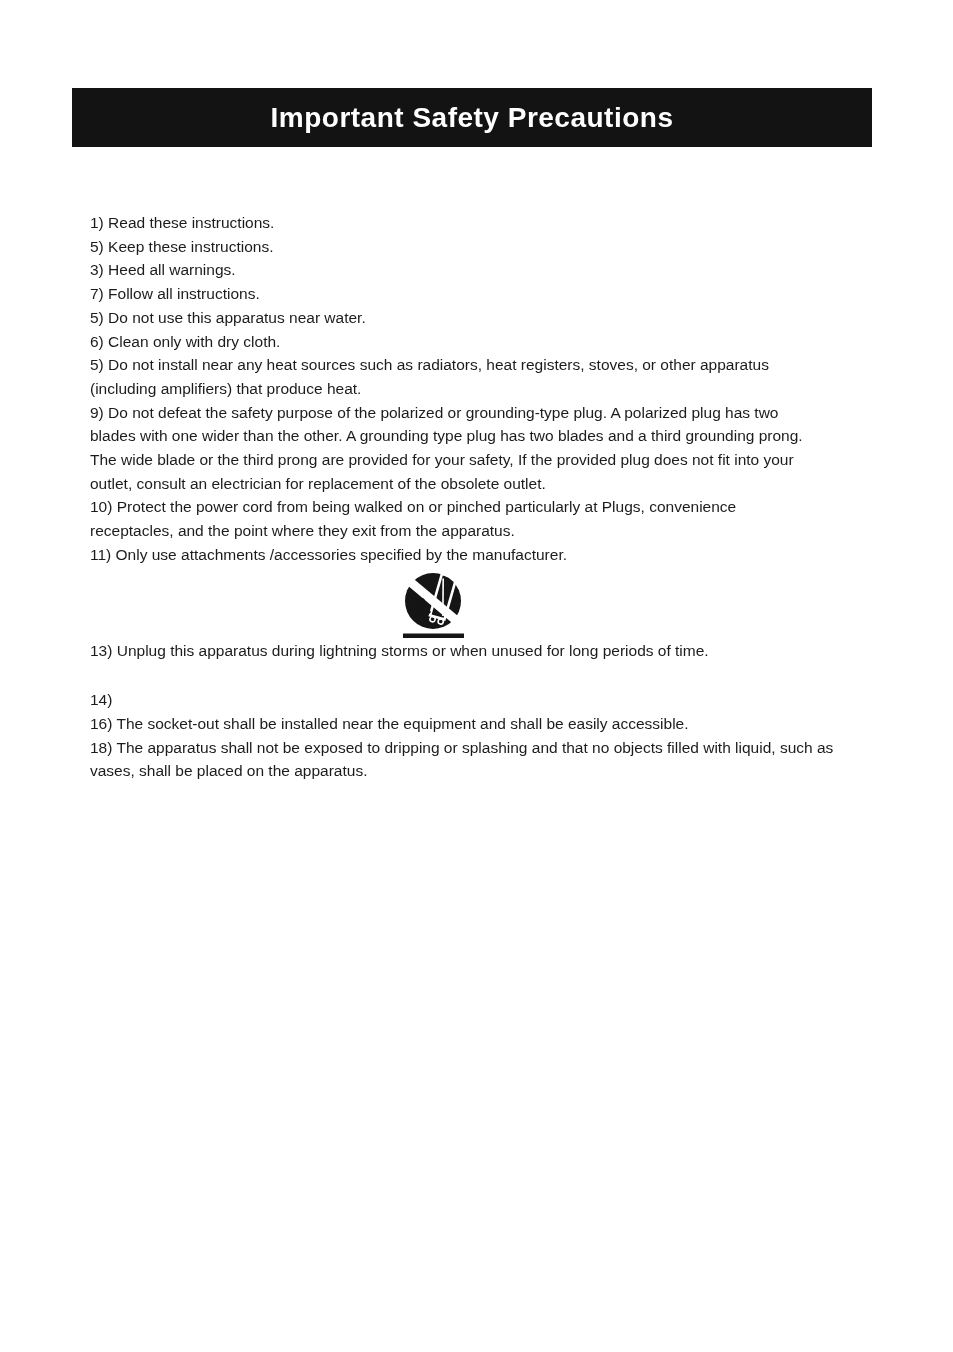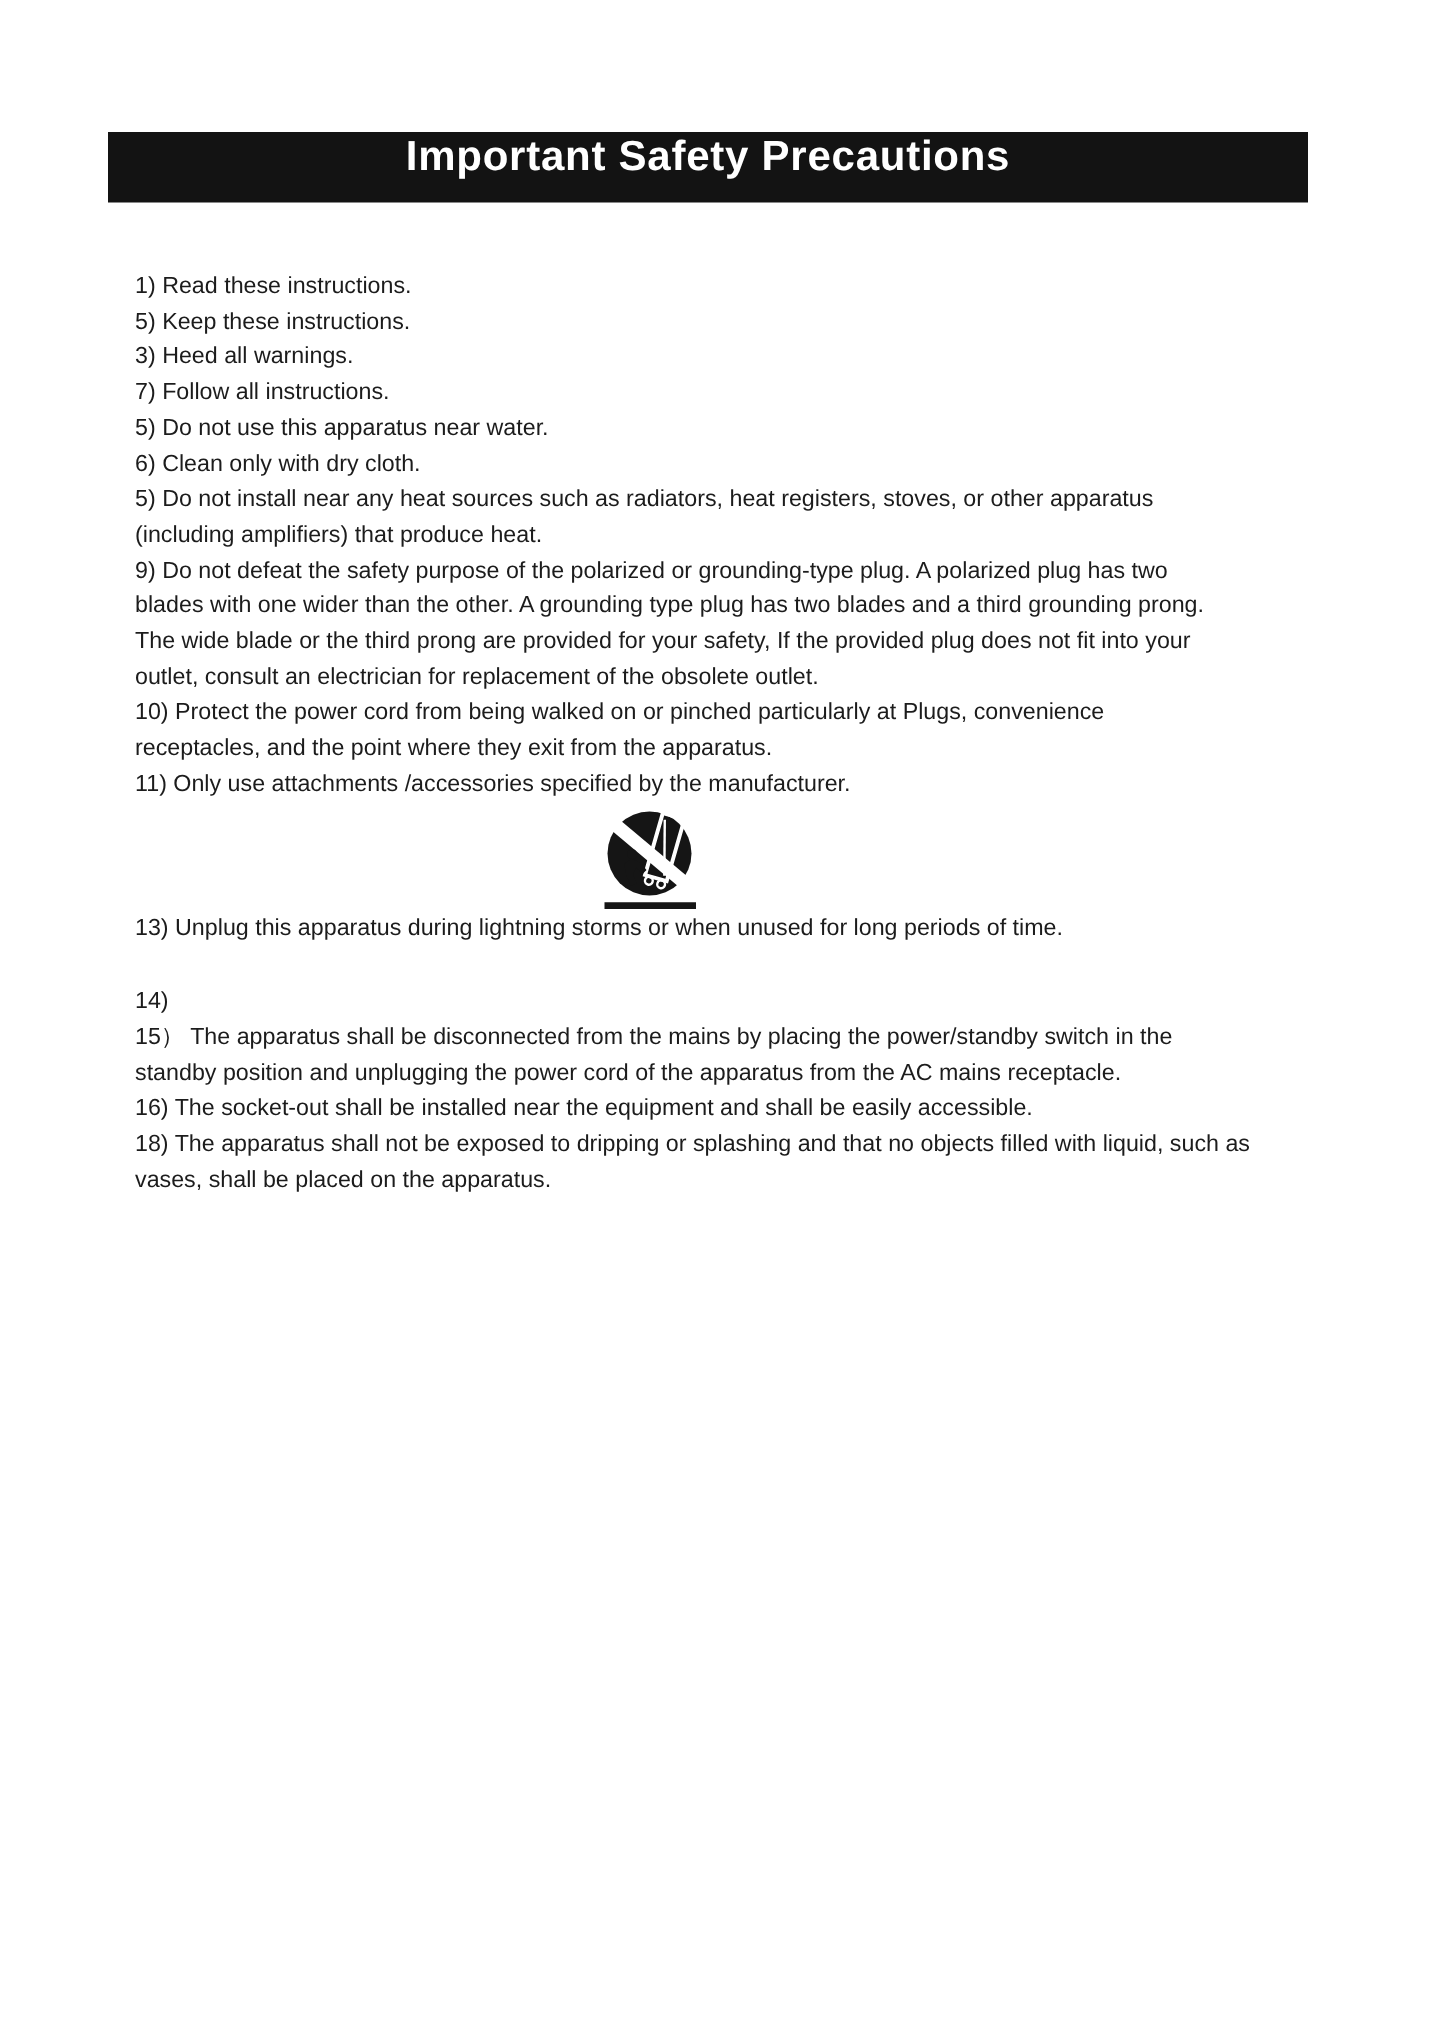--- a/index.html
+++ b/index.html
@@ -9,35 +9,36 @@
     height: 1352px;
     background: #ffffff;
     font-family: "Liberation Sans", sans-serif;
     overflow: hidden;
   }
   .header-bar {
     position: absolute;
     left: 72px;
     top: 88px;
     width: 800px;
-    height: 47px;
+    height: 59px;
     background: #131313;
     display: flex;
+    align-items: center;
     justify-content: center;
   }
   .header-title {
     color: #ffffff;
     font-size: 28px;
     font-weight: bold;
     letter-spacing: 0.5px;
   }
   .content {
     position: absolute;
     left: 90px;
-    top: 179px;
+    top: 211px;
     width: 825px;
     color: #1c1c1c;
     font-size: 15.5px;
     line-height: 23.7px;
   }
   .content p {
     margin: 0;
     white-space: pre-wrap;
   }
   .icon-row {
@@ -98,20 +99,18 @@
           <path d="M19 33.5 L25 36 L29 41 L26.5 43.5 L22 39.5 L20 44 L22.5 50 L18.5 51.5 L15.5 44.5 L14 37 Z"></path>
         </g>
 
         <rect x="1" y="62.5" width="61" height="4.5" fill="#151515"></rect>
       </svg>
     </div>
 
     <p>13) Unplug this apparatus during lightning storms or when unused for long periods of time.</p>
     <div class="spacer-line"></div>
     <p>14)</p>
-    <p>15） The apparatus shall be disconnected from the mains by placing the power/standby switch in the
-standby position and unplugging the power cord of the apparatus from the AC mains receptacle.</p>
     <p>16) The socket-out shall be installed near the equipment and shall be easily accessible.</p>
     <p>18) The apparatus shall not be exposed to dripping or splashing and that no objects filled with liquid, such as
 vases, shall be placed on the apparatus.</p>
   </div>
 
 </div>
 
 </body></html>

